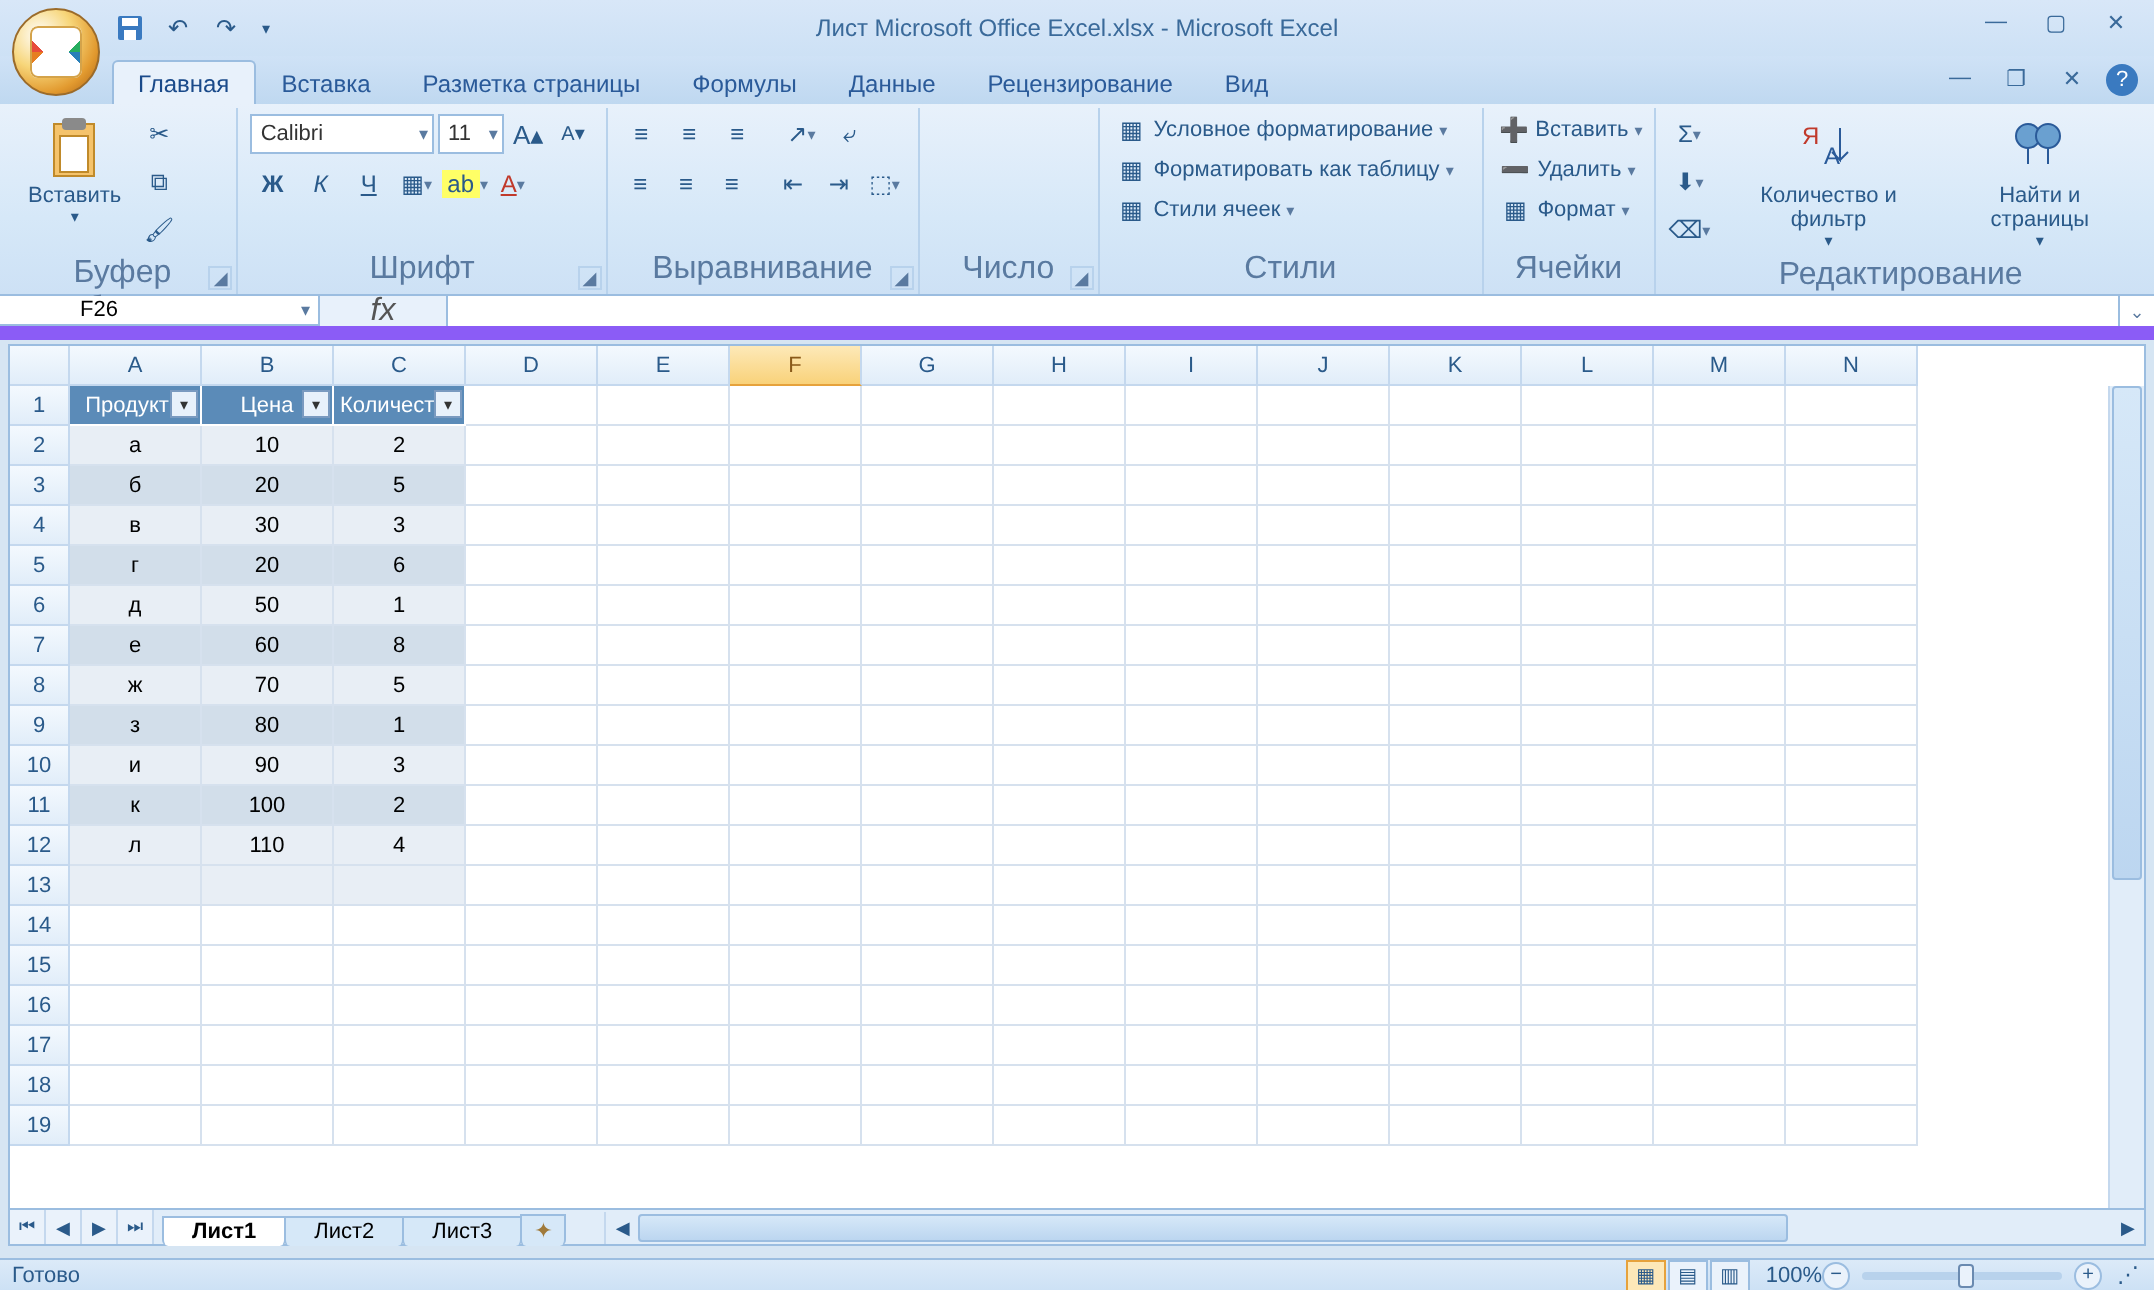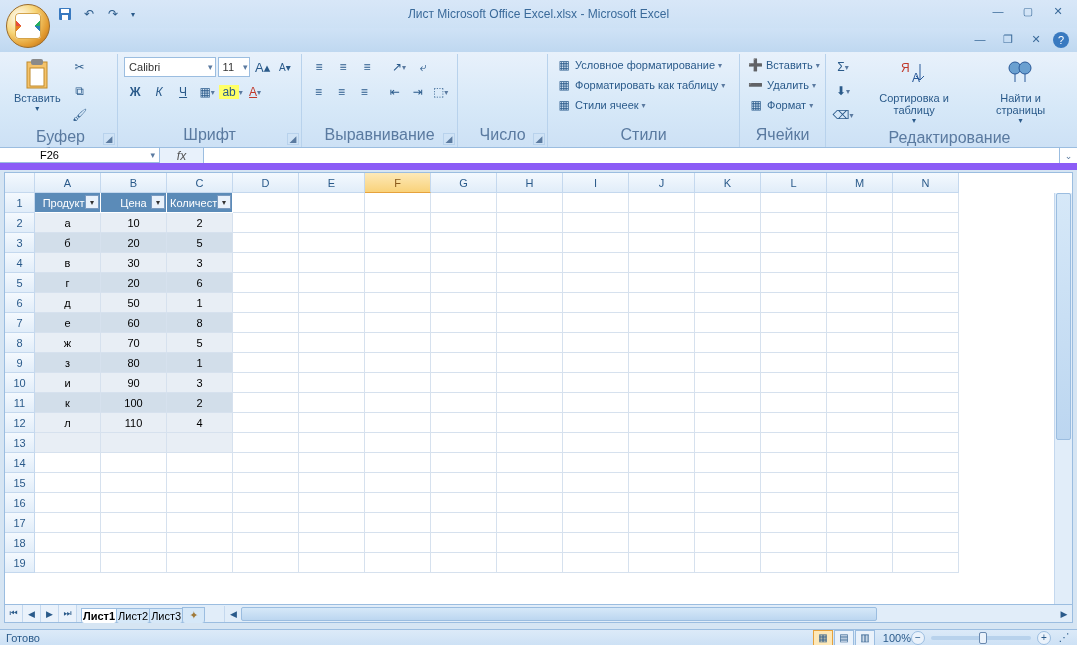--- a/index.html
+++ b/index.html
@@ -37,21 +37,21 @@
   .combo::after { content:"▾"; position:absolute; right:2px; font-size:9px; color:#5a7aa0;}
   .stack { display:flex; flex-direction:column; gap:2px;}
   .mini { font-size:11px; color:#2a5a8a; display:flex; align-items:center; gap:3px; cursor:pointer; padding:1px 2px; white-space:nowrap;}
   .mini .ic{ width:16px; height:16px; display:inline-flex; align-items:center; justify-content:center; font-size:12px;}
   .drop::after{ content:" ▾"; font-size:8px; color:#5a7aa0;}
 
   
   .fx-row { height:22px; background:#ffffff; border-bottom:7px solid #8b5cf6; display:flex; align-items:stretch;}
   .namebox { width:160px; border:1px solid #9bbde0; border-top:none; border-left:none; background:#fff; display:flex; align-items:center; padding-left:40px; font-size:11px; position:relative;}
   .namebox::after{ content:"▾"; position:absolute; right:4px; color:#5a7aa0; font-size:9px;}
-  .fx-label { width:44px; display:flex; align-items:center; justify-content:center; border-right:1px solid #9bbde0; font-style:italic; font-size:12px; color:#555; background:#e8f1fb;}
+  .fx-label { width:64px; display:flex; align-items:center; justify-content:center; border-right:1px solid #9bbde0; font-style:italic; font-size:16px; color:#555; background:#e8f1fb;}
   .fx-input { flex:1; background:#fff; border:none;}
   .fx-expand { width:18px; display:flex; align-items:center; justify-content:center; border-left:1px solid #9bbde0; font-size:9px; color:#5a7aa0; cursor:pointer;}
 
   
   .grid-wrap { position:absolute; top:172px; bottom:40px; left:4px; right:4px; background:#fff; border:1px solid #9bbde0;}
   .grid { display:grid; grid-template-columns: 30px repeat(14, 66px); grid-auto-rows:20px; font-size:11px;}
   .colhdr, .rowhdr, .corner { background:linear-gradient(#f4f9fe,#e1edf9); border-right:1px solid #c4d8ee; border-bottom:1px solid #c4d8ee; display:flex; align-items:center; justify-content:center; color:#2a5a8a; cursor:pointer;}
   .colhdr.sel { background:linear-gradient(#fde9b8,#f9d27a); color:#8a5a1a; border-bottom-color:#e6a23c;}
   .cell { border-right:1px solid #d6e1ee; border-bottom:1px solid #d6e1ee; display:flex; align-items:center; justify-content:center; padding:0 3px; overflow:hidden;}
   .thdr { background:#5b8bb8; color:#fff; font-weight:normal; justify-content:center; position:relative; border-right:1px solid #fff; border-bottom:1px solid #fff;}
@@ -60,21 +60,21 @@
   .band-b { background:#e8eef5;}
   .tleft { justify-content:center;}
   .vscroll { position:absolute; right:0; top:20px; bottom:0; width:18px; background:#e1edf9; border-left:1px solid #c4d8ee;}
   .vscroll .thumb{ position:absolute; top:0; left:1px; right:1px; height:60%; background:linear-gradient(#d6e8f8,#bcd6f0); border:1px solid #9bbde0; border-radius:2px;}
 
   
   .sheet-row { position:absolute; bottom:22px; left:4px; right:4px; height:18px; background:#e1edf9; display:flex; align-items:center; border:1px solid #9bbde0; border-top:none;}
   .nav-btns { display:flex;}
   .nav-btns .nb{ width:18px; height:17px; display:flex; align-items:center; justify-content:center; font-size:9px; color:#2a5a8a; border-right:1px solid #c4d8ee; cursor:pointer; background:#eaf2fb;}
   .sheet-tabs { display:flex; align-items:flex-end; margin-left:4px;}
-  .stab { padding:1px 1px; font-size:11px; border:1px solid #9bbde0; border-bottom:none; background:#d6e8f8; margin-right:-1px; cursor:pointer; border-radius:0 0 3px 3px; transform:translateY(1px);}
+  .stab { padding:1px 14px; font-size:11px; border:1px solid #9bbde0; border-bottom:none; background:#d6e8f8; margin-right:-1px; cursor:pointer; border-radius:0 0 3px 3px; transform:translateY(1px);}
   .stab.active { background:#fff; font-weight:bold;}
   .stab.add { padding:1px 6px; color:#a07a3a;}
   .hscroll { flex:1; margin-left:20px; height:16px; background:#e1edf9; border-left:1px solid #c4d8ee; position:relative; display:flex; align-items:center;}
   .hscroll .arr{ width:16px; height:16px; display:flex; align-items:center; justify-content:center; font-size:9px; color:#2a5a8a; cursor:pointer;}
   .hscroll .track{ flex:1; height:16px; position:relative;}
   .hscroll .thumb{ position:absolute; left:0; top:1px; bottom:1px; width:78%; background:linear-gradient(#d6e8f8,#bcd6f0); border:1px solid #9bbde0; border-radius:2px;}
 
   
   .status { position:absolute; bottom:0; left:0; right:0; height:16px; background:linear-gradient(#dceaf8,#cde1f5); border-top:1px solid #9bbde0; display:flex; align-items:center; font-size:11px; color:#2a5a8a; padding:0 6px;}
   .status .spacer{flex:1;}
@@ -113,20 +113,29 @@
   </div>
 </div>
 
 <div class="tabs-row">
   <div class="doc-win">
     <div class="win-btn">—</div>
     <div class="win-btn">❐</div>
     <div class="win-btn">✕</div>
   </div>
   <div class="help-btn">?</div>
+  <div id="tabs-host" style="display: flex;">
+      <div class="tab active">Главная</div>
+      <div class="tab">Вставка</div>
+      <div class="tab">Разметка страницы</div>
+      <div class="tab">Формулы</div>
+      <div class="tab">Данные</div>
+      <div class="tab">Рецензирование</div>
+      <div class="tab">Вид</div>
+    </div>
 </div>
 
 <div class="ribbon">
 
   <div class="group" style="min-width:96px;">
     <div class="grp-body">
       <div class="big-btn">
         <div class="ico">
             <svg width="32" height="32">
               <rect x="6" y="4" width="20" height="26" fill="#f5c36b" stroke="#c08a2a"></rect>
@@ -249,21 +258,21 @@
         <div class="small-btn drop">⌫</div>
       </div>
       <div class="big-btn">
         <div class="ico">
             <svg width="28" height="28">
               <text x="3" y="14" font-size="12" fill="#c0392b">Я</text>
               <text x="14" y="24" font-size="12" fill="#2a5a99">А</text>
               <path d="M22 6 L22 22 L18 18 M22 22 L26 18" stroke="#2a5a99" fill="none"></path>
             </svg>
           </div>
-        <span style="line-height:1.1;">Сортировка и таблицу</span>
+        <span style="line-height:1.1;">Количество и фильтр</span>
           <span style="font-size:8px;">▾</span>
       </div>
       <div class="big-btn">
         <div class="ico">
             <svg width="28" height="28">
               <ellipse cx="10" cy="10" rx="6" ry="6" fill="#6aa0d0" stroke="#2a5a99"></ellipse>
               <ellipse cx="20" cy="10" rx="6" ry="6" fill="#6aa0d0" stroke="#2a5a99"></ellipse>
               <path d="M10 16 L10 24 M20 16 L20 24" stroke="#2a5a99"></path>
             </svg>
           </div>

